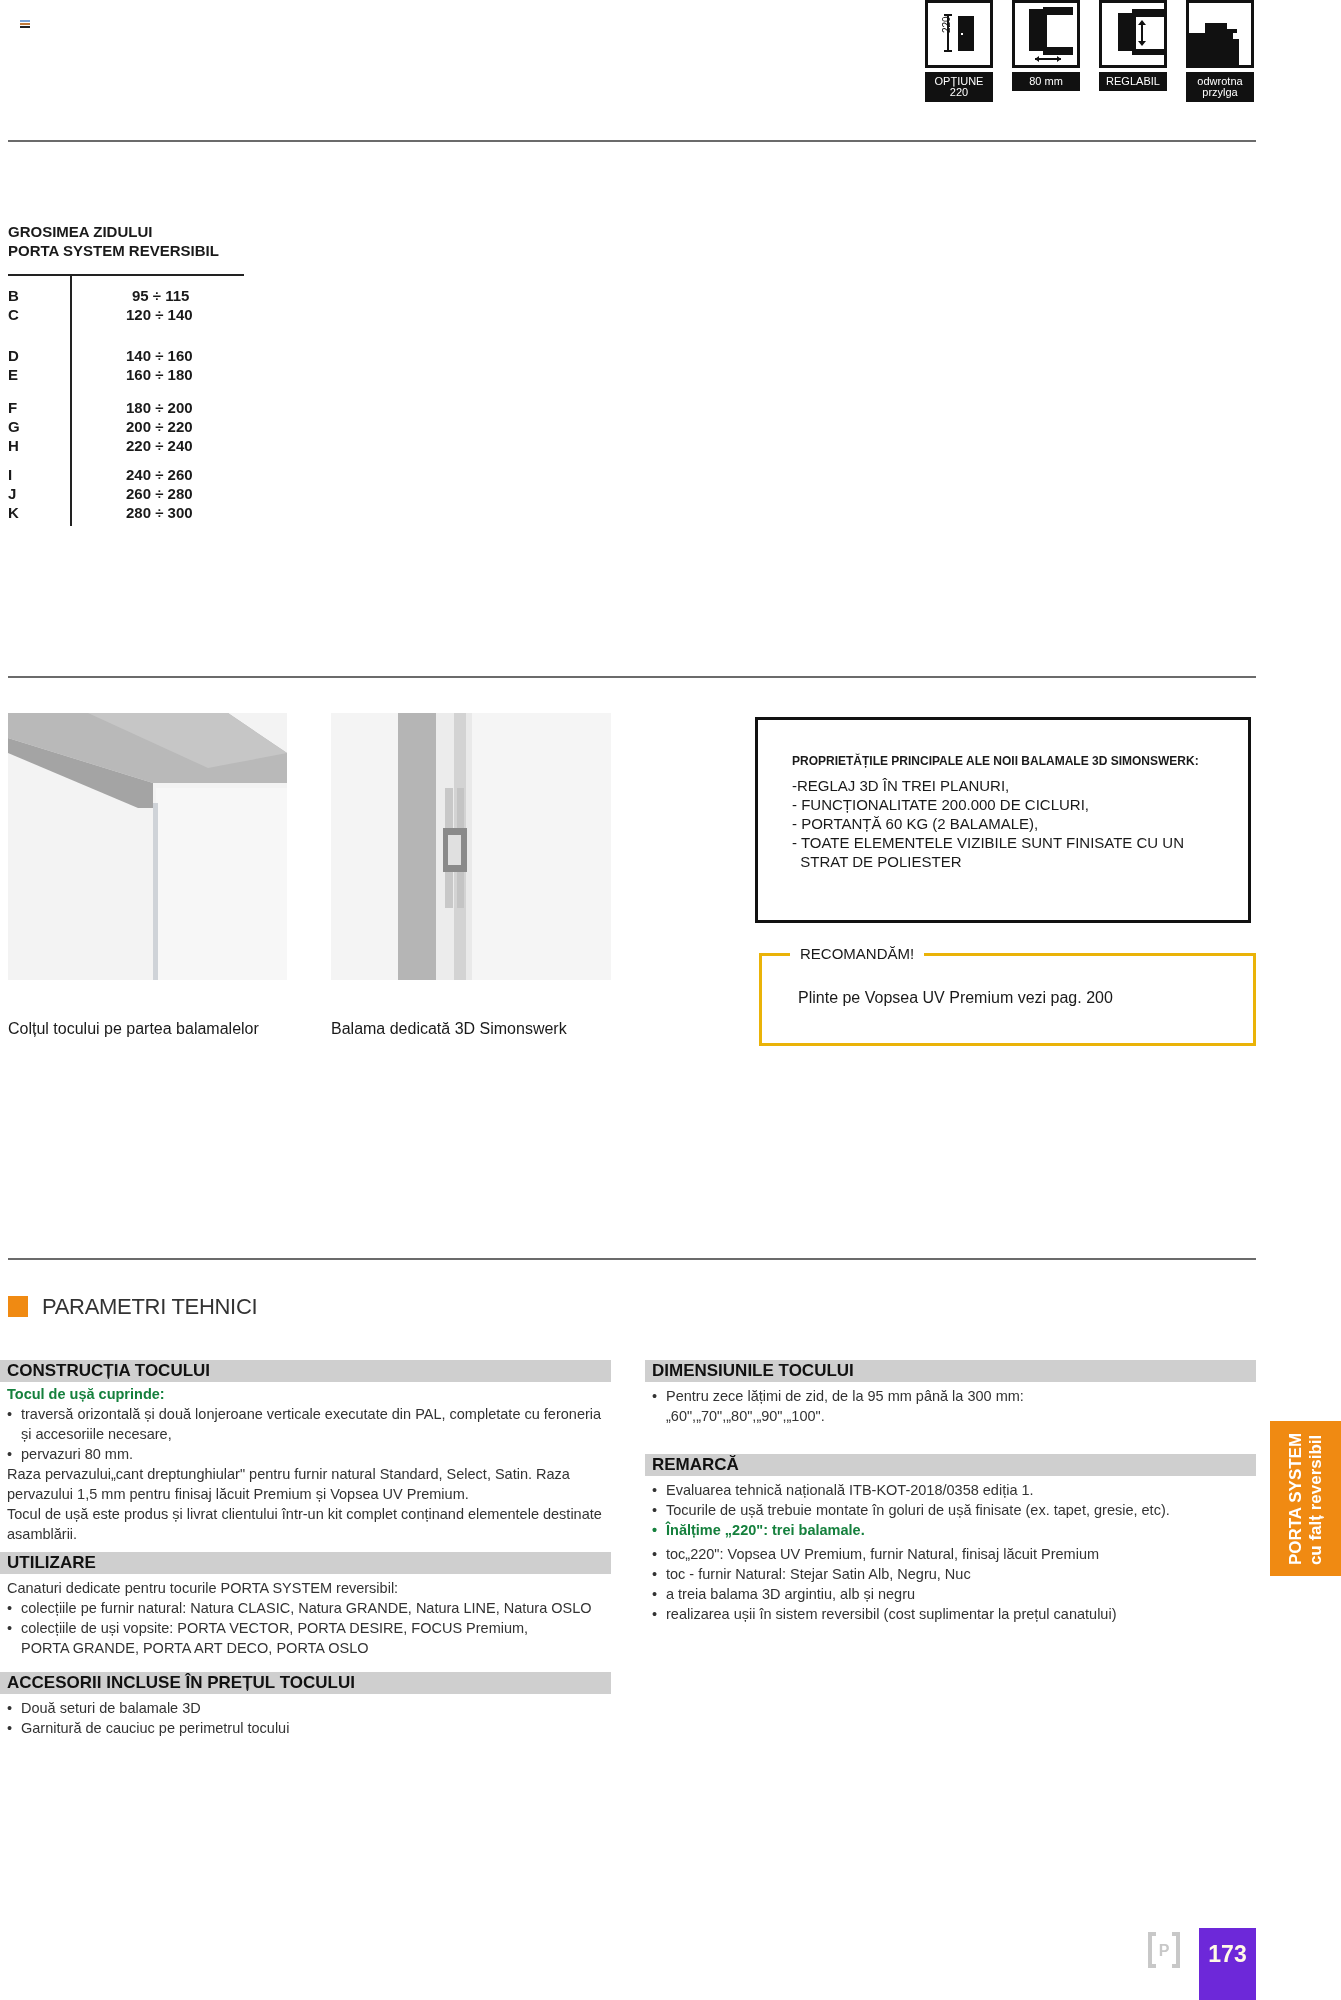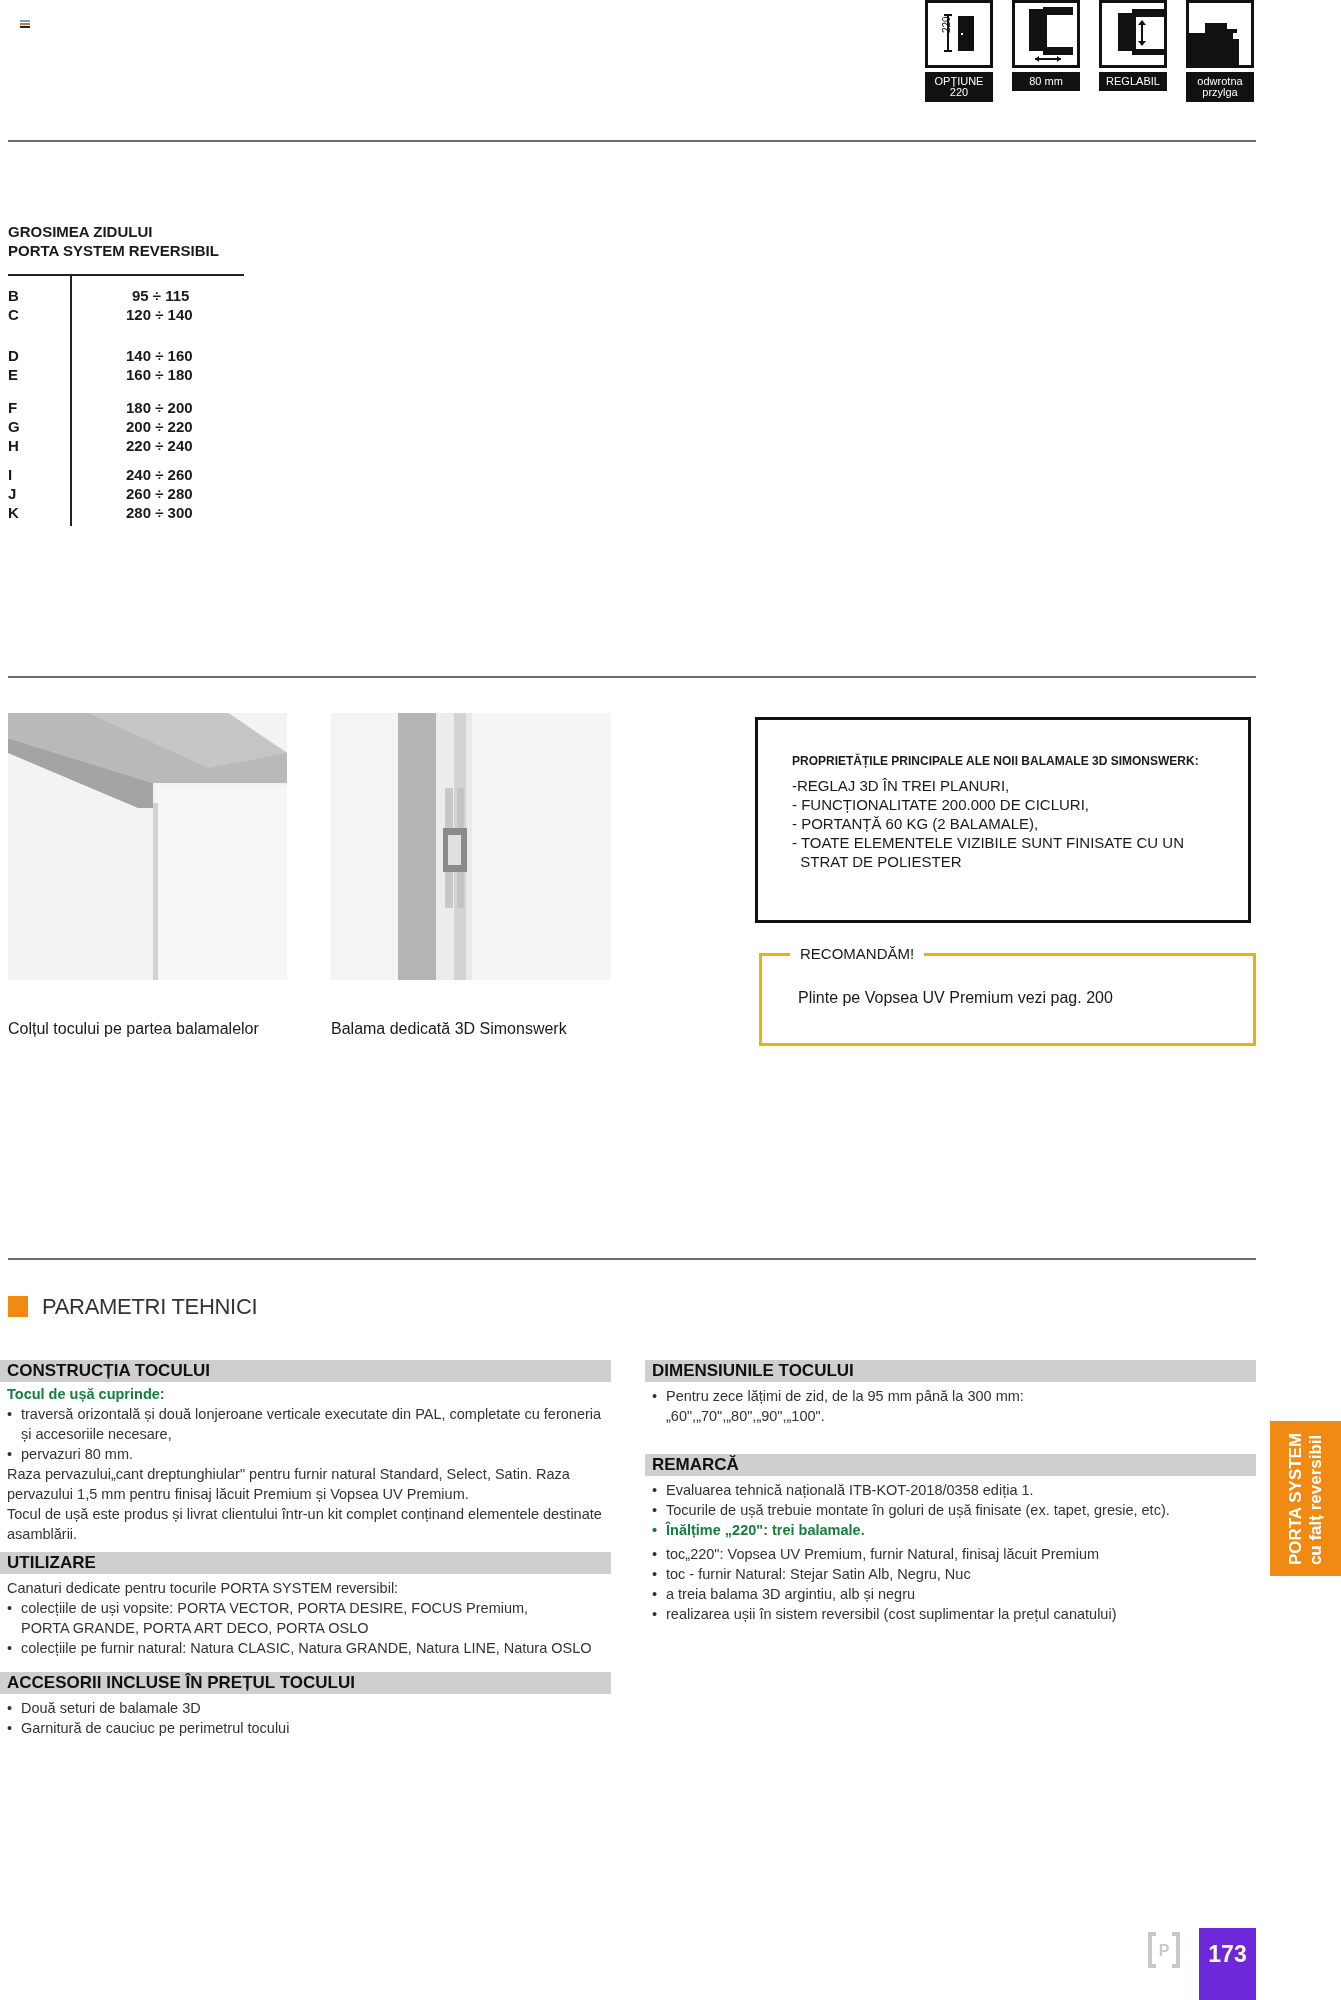--- a/index.html
+++ b/index.html
@@ -231,22 +231,22 @@
     <div class="bold">Tocul de ușă cuprinde:</div>
     <div class="bul">traversă orizontală și două lonjeroane verticale executate din PAL, completate cu feroneria și accesoriile necesare,</div>
     <div class="bul">pervazuri 80 mm.</div>
     <div>Raza pervazului„cant dreptunghiular" pentru furnir natural Standard, Select, Satin. Raza pervazului 1,5 mm pentru finisaj lăcuit Premium și Vopsea UV Premium.</div>
     <div>Tocul de ușă este produs și livrat clientului într-un kit complet conținand elementele destinate asamblării.</div>
   </div>
 
   <div class="spec-h" style="margin-top:8px">UTILIZARE</div>
   <div class="spec-body">
     <div>Canaturi dedicate pentru tocurile PORTA SYSTEM reversibil:</div>
+    <div class="bul">colecțiile pe furnir natural: Natura CLASIC, Natura GRANDE, Natura LINE, Natura OSLO</div>
     <div class="bul" style="padding-right:80px">colecțiile de uși vopsite: PORTA VECTOR, PORTA DESIRE, FOCUS Premium, PORTA GRANDE, PORTA ART DECO, PORTA OSLO</div>
-    <div class="bul">colecțiile pe furnir natural: Natura CLASIC, Natura GRANDE, Natura LINE, Natura OSLO</div>
   </div>
 
   <div class="spec-h" style="margin-top:14px">ACCESORII INCLUSE ÎN PREȚUL TOCULUI</div>
   <div class="spec-body">
     <div class="bul">Două seturi de balamale 3D</div>
     <div class="bul">Garnitură de cauciuc pe perimetrul tocului</div>
   </div>
 </div>
 
 <div class="abs" style="left:645px;top:1360px;width:611px">

